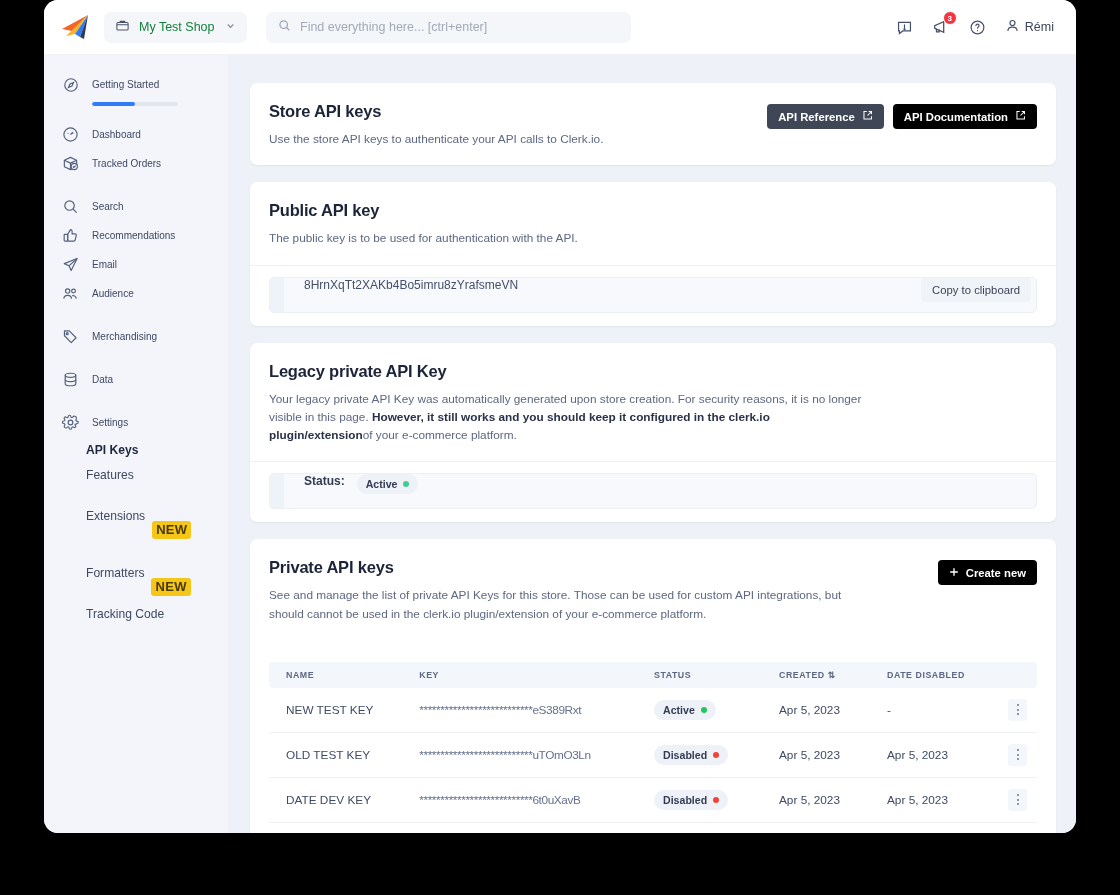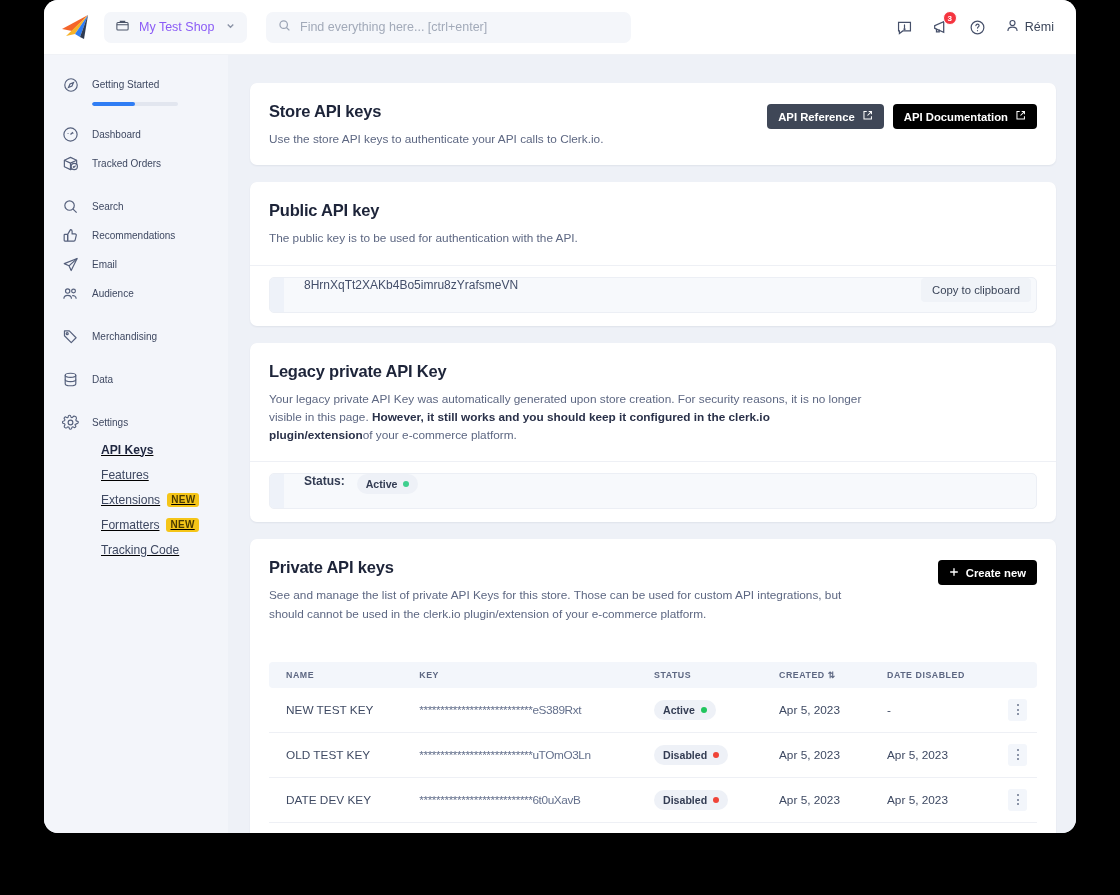--- a/index.html
+++ b/index.html
@@ -30,21 +30,21 @@
     border-bottom: 1px solid #f0f2f6;
   }
   .logo { width: 34px; height: 30px; margin-right: 12px; flex: 0 0 34px; }
   .shop-picker {
     display: flex; align-items: center; gap: 9px;
     background: #f4f6fa;
     border-radius: 7px;
     height: 31px;
     padding: 0 11px;
     min-width: 143px;
-    color: #8b5cf6;
+    color: #15803d;
     font-size: 12.5px;
   }
   .shop-picker .chev { margin-left: auto; color: #8a93a6; }
   .search-box {
     margin-left: 19px;
     background: #f4f6fa;
     border-radius: 7px;
     height: 31px;
     width: 365px;
     display: flex; align-items: center; gap: 9px;
@@ -79,32 +79,33 @@
     color: #3e4861;
     font-size: 10px;
     cursor: pointer;
     min-height: 27px;
   }
   .nav-item .ic { width: 17px; height: 17px; flex: 0 0 17px; color: #55607c; display:flex;align-items:center;justify-content:center; }
   .nav-group { margin-top: 14px; }
   .progress-wrap { padding: 3px 18px 0 48px; }
   .progress-track { height: 4px; background: #e2e6ef; border-radius: 3px; overflow: hidden; width: 86px; }
   .progress-fill { height: 100%; background: #2f7df4; border-radius: 3px; }
-  .subnav { padding-left: 57px; text-decoration: underline; }
+  .subnav { padding-left: 42px; }
   .subnav-item {
     font-size: 12.1px; color: #3e4861;
     padding: 5.5px 0; cursor: pointer;
     display: flex; align-items: center; gap: 7px;
   }
   .subnav-item.active { font-weight: bold; color: #1f2740; }
   .new-badge {
     background: #f5c518; color: #4a3a00;
-    font-size: 10px; font-weight: bold;
+    font-size: 13px; font-weight: bold;
     padding: 1.5px 4px; border-radius: 3px;
     letter-spacing: .3px;
+    margin-top: 28px;
   }
 
   
   .main {
     flex: 1; min-width: 0;
     background: #eef1f7;
     padding: 28px 20px 20px 22px;
     overflow: hidden;
   }
   .card {

